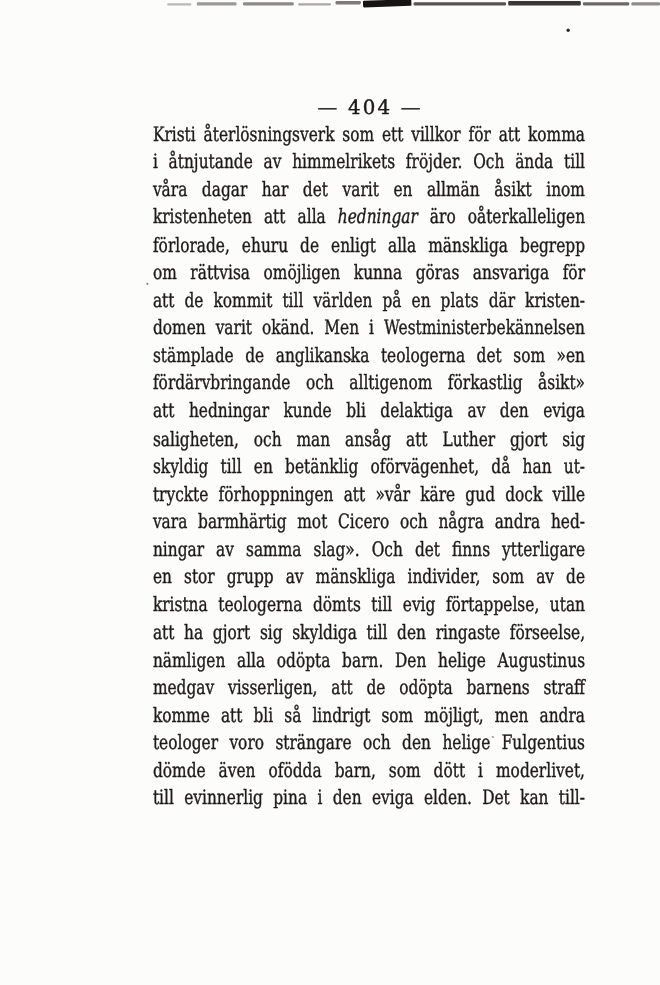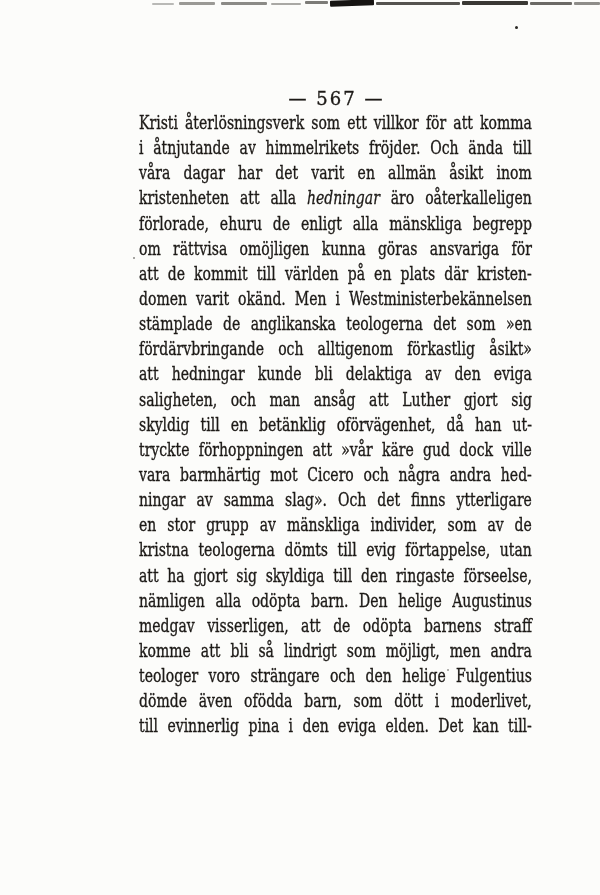--- a/index.html
+++ b/index.html
@@ -78,21 +78,21 @@
   <span class="art a7"></span>
   <span class="art a8"></span>
   <span class="art a9"></span>
   <span class="art a10"></span>
   <span class="art dot"></span>
   <span class="art s1"></span>
   <span class="art s2"></span>
   <span class="art s3"></span>
   <span class="art s4"></span>
 
-  <div class="header">— 567 —</div>
+  <div class="header">— 404 —</div>
 
   <div class="textblock">
       <div class="line">
         <span class="w">Kristi</span>
         <span class="w">återlösningsverk</span>
         <span class="w">som</span>
         <span class="w">ett</span>
         <span class="w">villkor</span>
         <span class="w">för</span>
         <span class="w">att</span>

